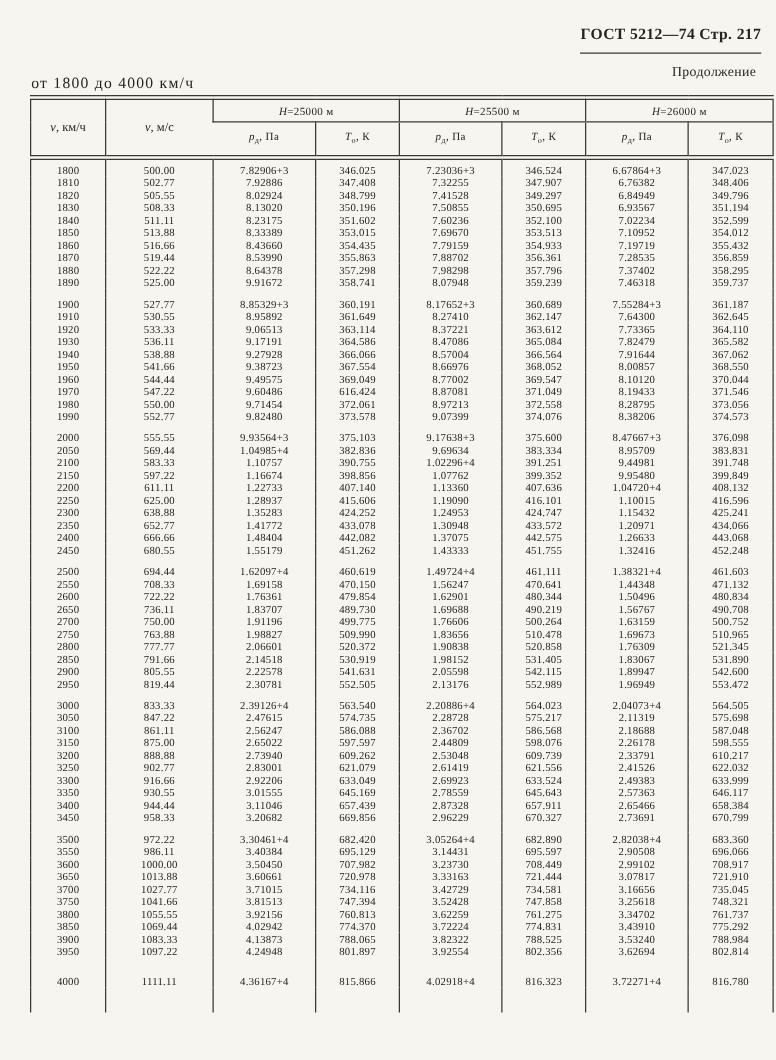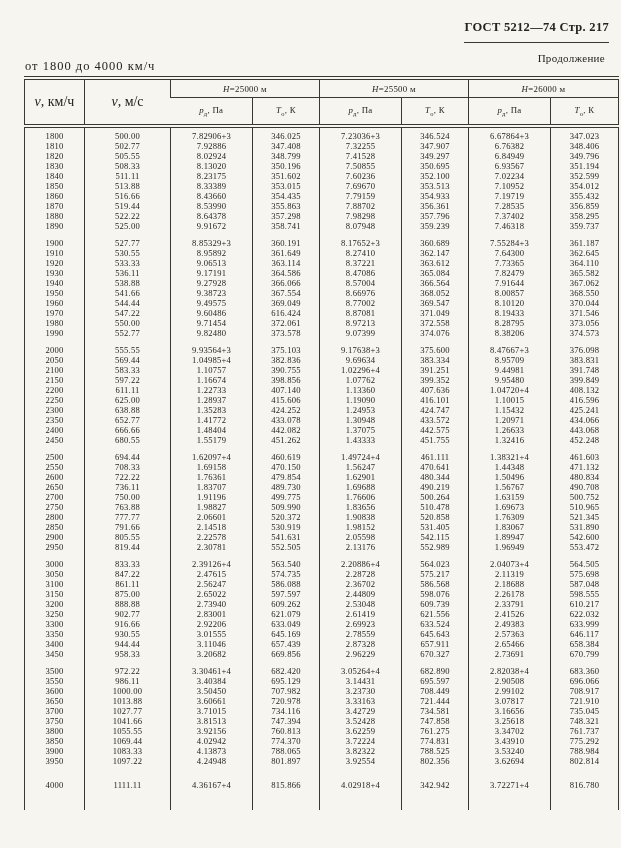--- a/index.html
+++ b/index.html
@@ -34,21 +34,21 @@
     position:absolute;left:24px;top:76px;width:594px;
     border-collapse:collapse;table-layout:fixed;
     border-top:4px double var(--rule);
     border-left:1px solid var(--rule);
     border-right:1px solid var(--rule);
     font-size:8.6px;color:var(--ink);
   }
   .tbl th{font-weight:normal;padding:0;vertical-align:middle;text-align:center;}
   .tbl th,.tbl td{border-left:1px solid var(--rule);}
   .tbl th:first-child,.tbl td:first-child{border-left:none;}
-  th.hv{font-size:14px;border-bottom:4px double var(--rule);}
+  th.hv{font-size:10px;border-bottom:4px double var(--rule);}
   th.hg{height:17px;font-size:8.8px;border-bottom:1px solid var(--rule);letter-spacing:.3px;margin-left:20px;}
   th.hs{height:26px;font-size:8.8px;border-bottom:4px double var(--rule);letter-spacing:.3px;}
   .tbl sub{font-size:6.5px;line-height:1;}
   .tbl i{font-style:italic;}
   .tbl td{
     height:10px;line-height:10px;padding:0;
     text-align:center;white-space:nowrap;
     font-size:8.6px;letter-spacing:.2px;
   }
   tr.gap td{height:7px;}
@@ -753,21 +753,21 @@
           <td></td>
           <td></td>
           <td></td>
         </tr>
         <tr>
           <td>4000</td>
           <td>1111.11</td>
           <td>4.36167+4</td>
           <td>815.866</td>
           <td>4.02918+4</td>
-          <td>342.942</td>
+          <td>816.323</td>
           <td>3.72271+4</td>
           <td>816.780</td>
         </tr>
         <tr class="ext">
           <td></td>
           <td></td>
           <td></td>
           <td></td>
           <td></td>
           <td></td>

